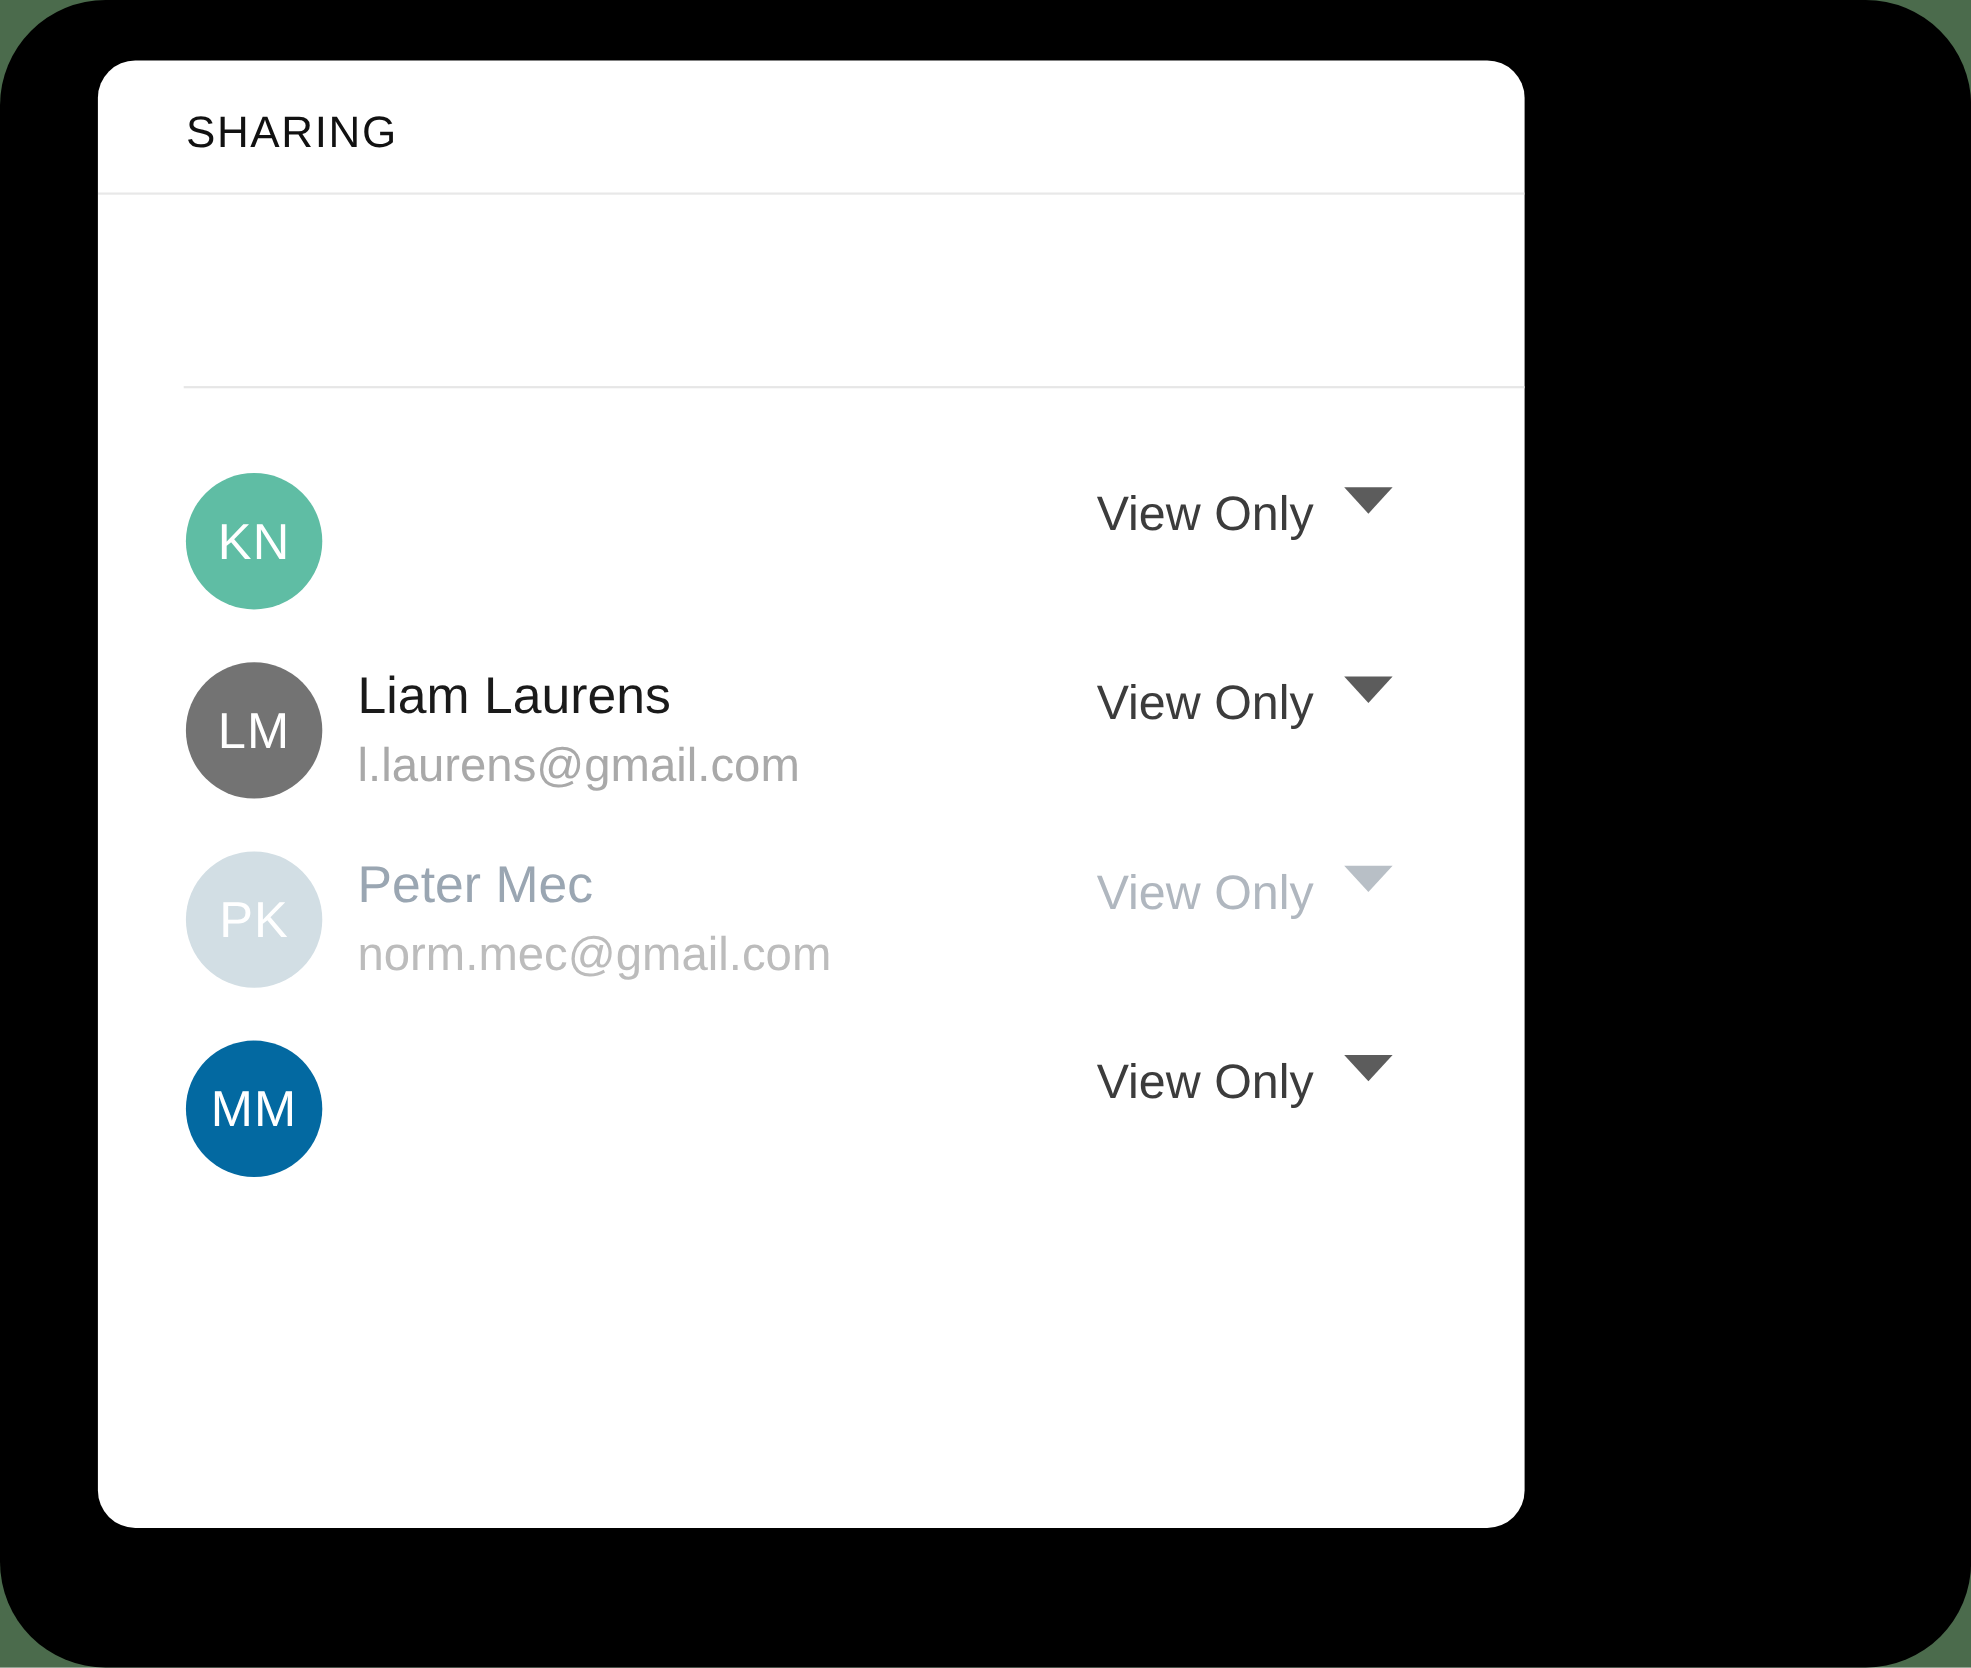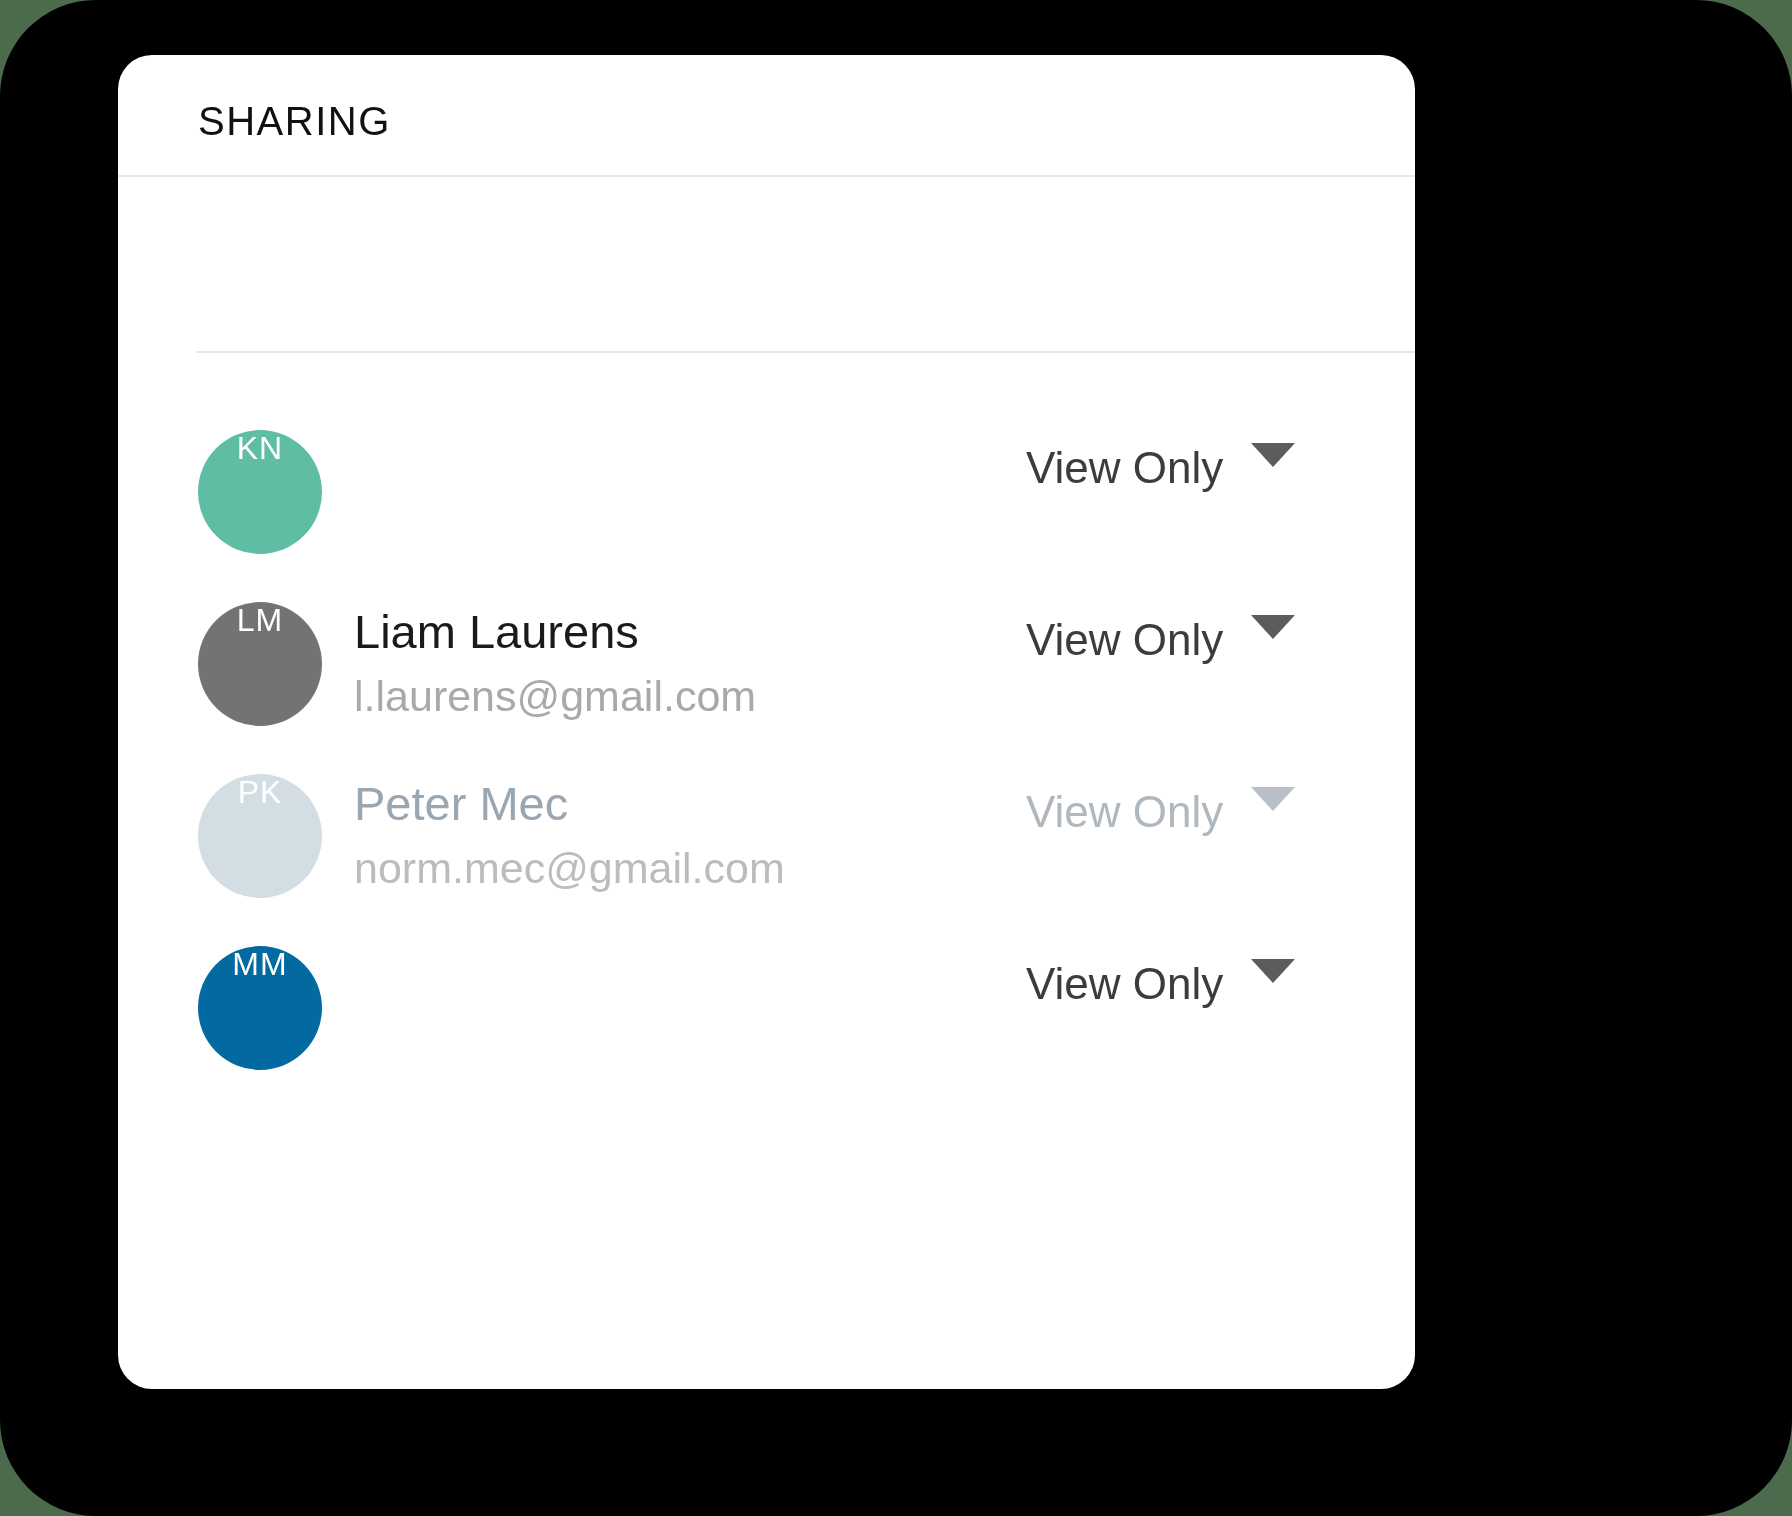--- a/index.html
+++ b/index.html
@@ -30,21 +30,20 @@
   #sharing-card {
     position: absolute;
     left: 89px;
     top: 55px;
     width: 1297px;
     height: 1334px;
     background: #ffffff;
     border-radius: 34px;
     box-sizing: border-box;
     overflow: hidden;
-    margin-left: 29px;
   }
 
   
   #card-header {
     position: absolute;
     left: 0;
     top: 0;
     width: 100%;
     height: 122px;
     border-bottom: 2px solid #e8e8e8;
@@ -111,24 +110,25 @@
   }
   .avatar {
     position: absolute;
     left: 80px;
     top: 23px;
     width: 124px;
     height: 124px;
     border-radius: 50%;
     color: #ffffff;
     font-family: "Liberation Sans", sans-serif;
-    font-size: 32px;
+    font-size: 46px;
     font-weight: 400;
     letter-spacing: 1px;
     display: flex;
+    align-items: center;
     justify-content: center;
     box-sizing: border-box;
   }
   .person-text {
     position: absolute;
     left: 236px;
     top: 20px;
     width: 660px;
   }
   .person-name {

